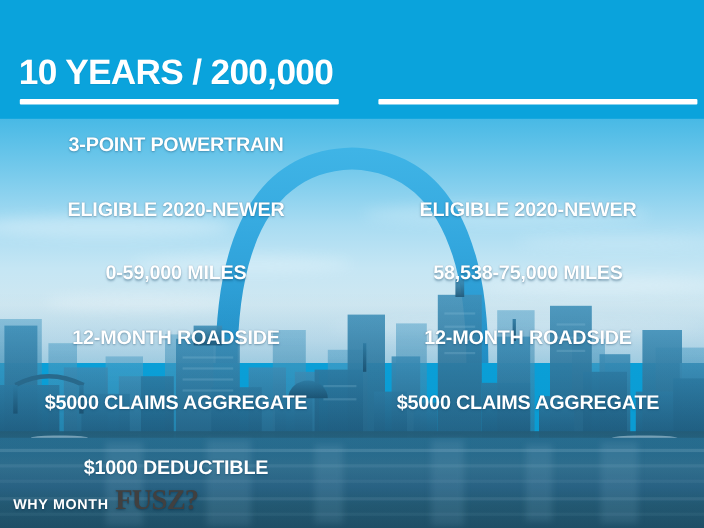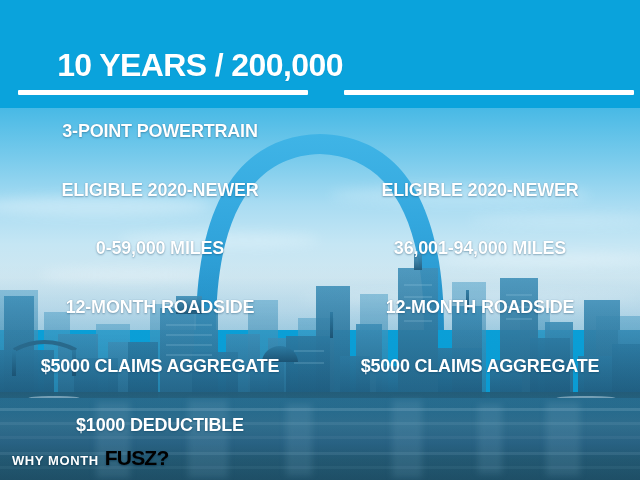--- a/index.html
+++ b/index.html
@@ -101,21 +101,20 @@
   .head {
     position: absolute; top: 46px; left: 0; width: 320px;
     text-align: center;
     color: #ffffff;
     font-size: 32px;
     font-weight: 700;
     letter-spacing: -0.6px;
     line-height: 38px;
     font-stretch: condensed;
     text-shadow: 0 1px 1px rgba(0,60,95,0.10);
-    margin-left: 40px;
   }
   .rule {
     position: absolute; top: 90px; height: 5px;
     background: #ffffff;
     border-radius: 1px;
   }
   .col.left  .rule { left: 18px;  width: 290px; }
   .col.right .rule { left: 24px;  width: 290px; }
 
   .row {
@@ -137,25 +136,26 @@
     z-index: 12;
   }
   .logo .why {
     color: #ffffff;
     font-size: 13px;
     font-weight: 700;
     letter-spacing: 0.6px;
     text-shadow: 0 1px 2px rgba(0,40,65,0.5);
   }
   .logo .fusz {
-    color: #000000;
-    font-size: 21px;
+    color: #404040;
+    font-size: 26px;
     font-weight: 700;
     letter-spacing: -0.8px;
     text-shadow: 0 1px 2px rgba(0,40,65,0.5);
+    font-family: Liberation Serif, serif;
   }
 </style>
 </head>
 <body>
 
 <div id="stage">
 
   <div class="bg">
     <div class="sky"></div>
 
@@ -309,21 +309,21 @@
       <div class="row" style="top:237px;">0-59,000 MILES</div>
       <div class="row" style="top:296px;">12-MONTH ROADSIDE</div>
       <div class="row" style="top:355px;">$5000 CLAIMS AGGREGATE</div>
       <div class="row" style="top:414px;">$1000 DEDUCTIBLE</div>
     </div>
 
     <div class="col right">
       <div class="rule"></div>
 
       <div class="row" style="top:179px;">ELIGIBLE 2020-NEWER</div>
-      <div class="row" style="top:237px;">36,001-94,000 MILES</div>
+      <div class="row" style="top:237px;">58,538-75,000 MILES</div>
       <div class="row" style="top:296px;">12-MONTH ROADSIDE</div>
       <div class="row" style="top:355px;">$5000 CLAIMS AGGREGATE</div>
     </div>
   </div>
 
   <div class="logo">
     <span class="why">WHY MONTH</span>
     <span class="fusz">FUSZ?</span>
   </div>
 

